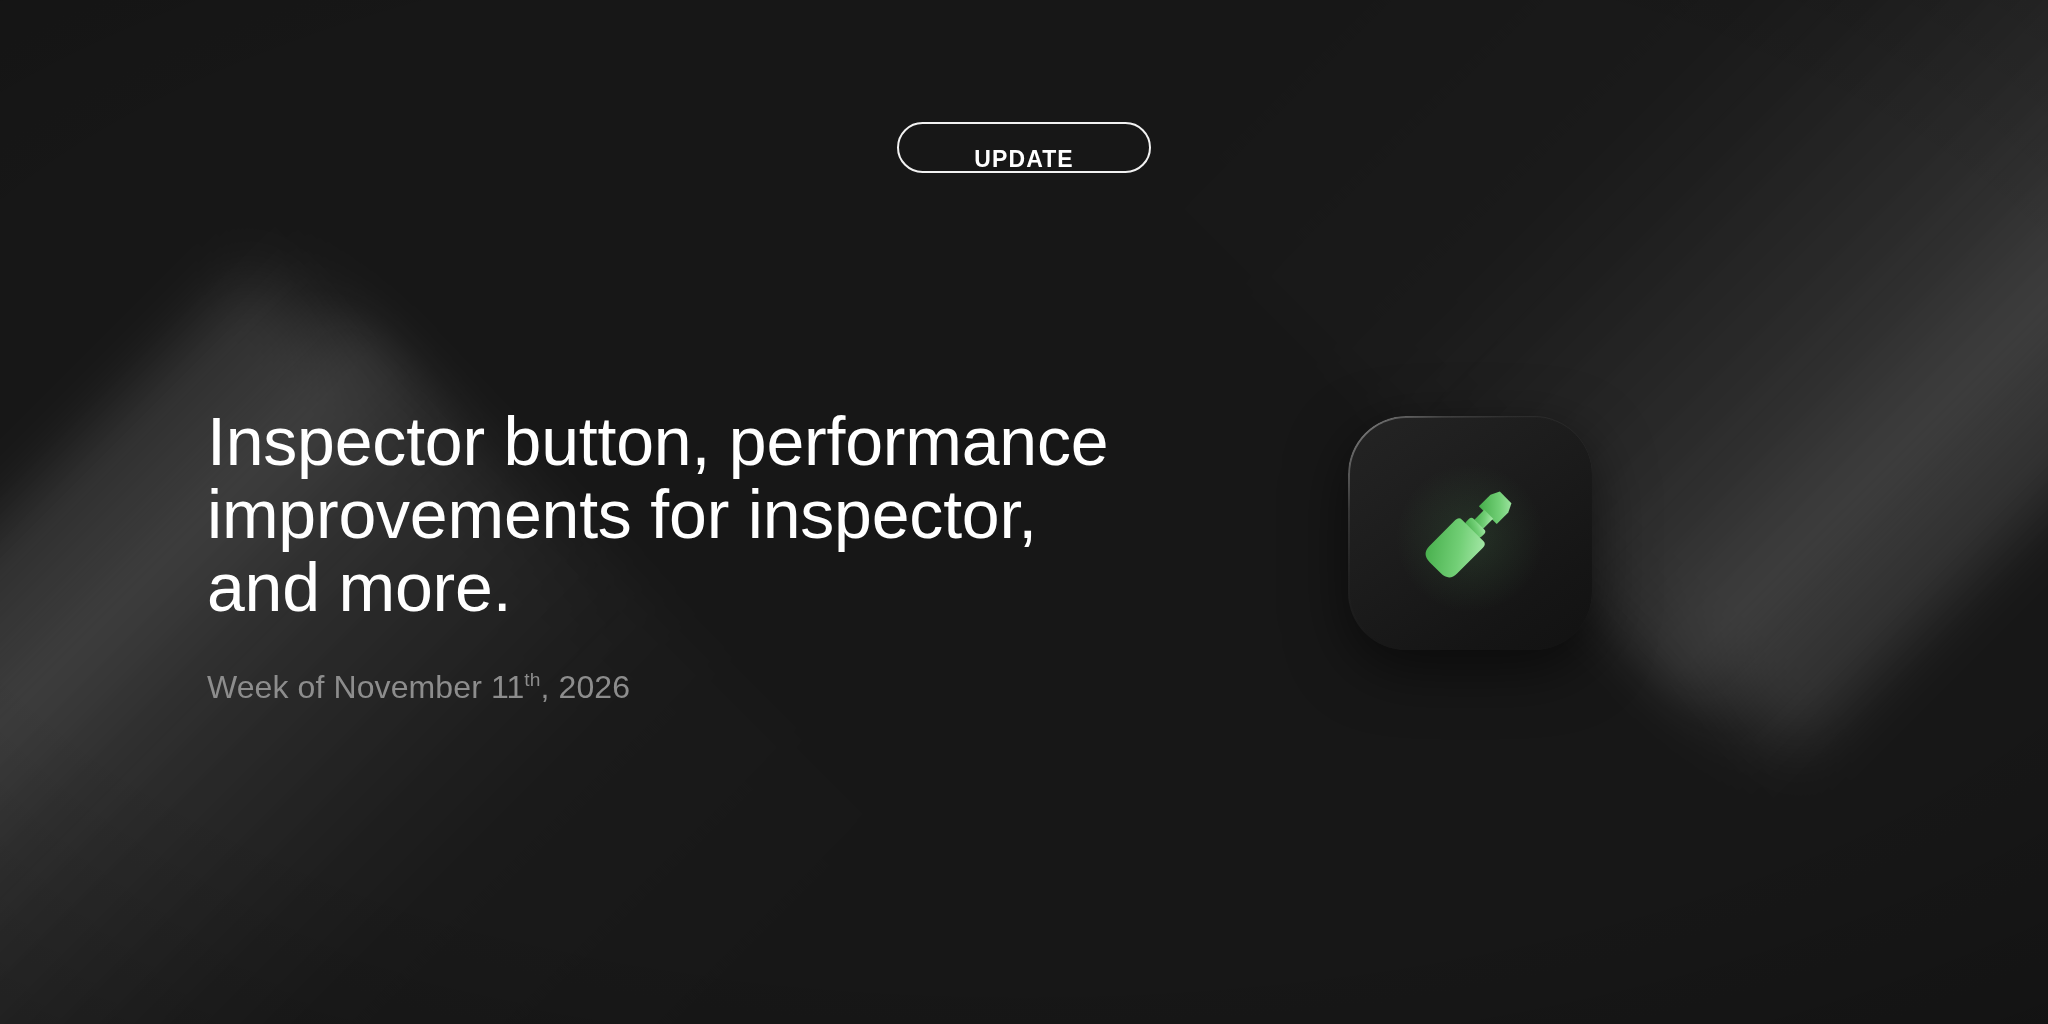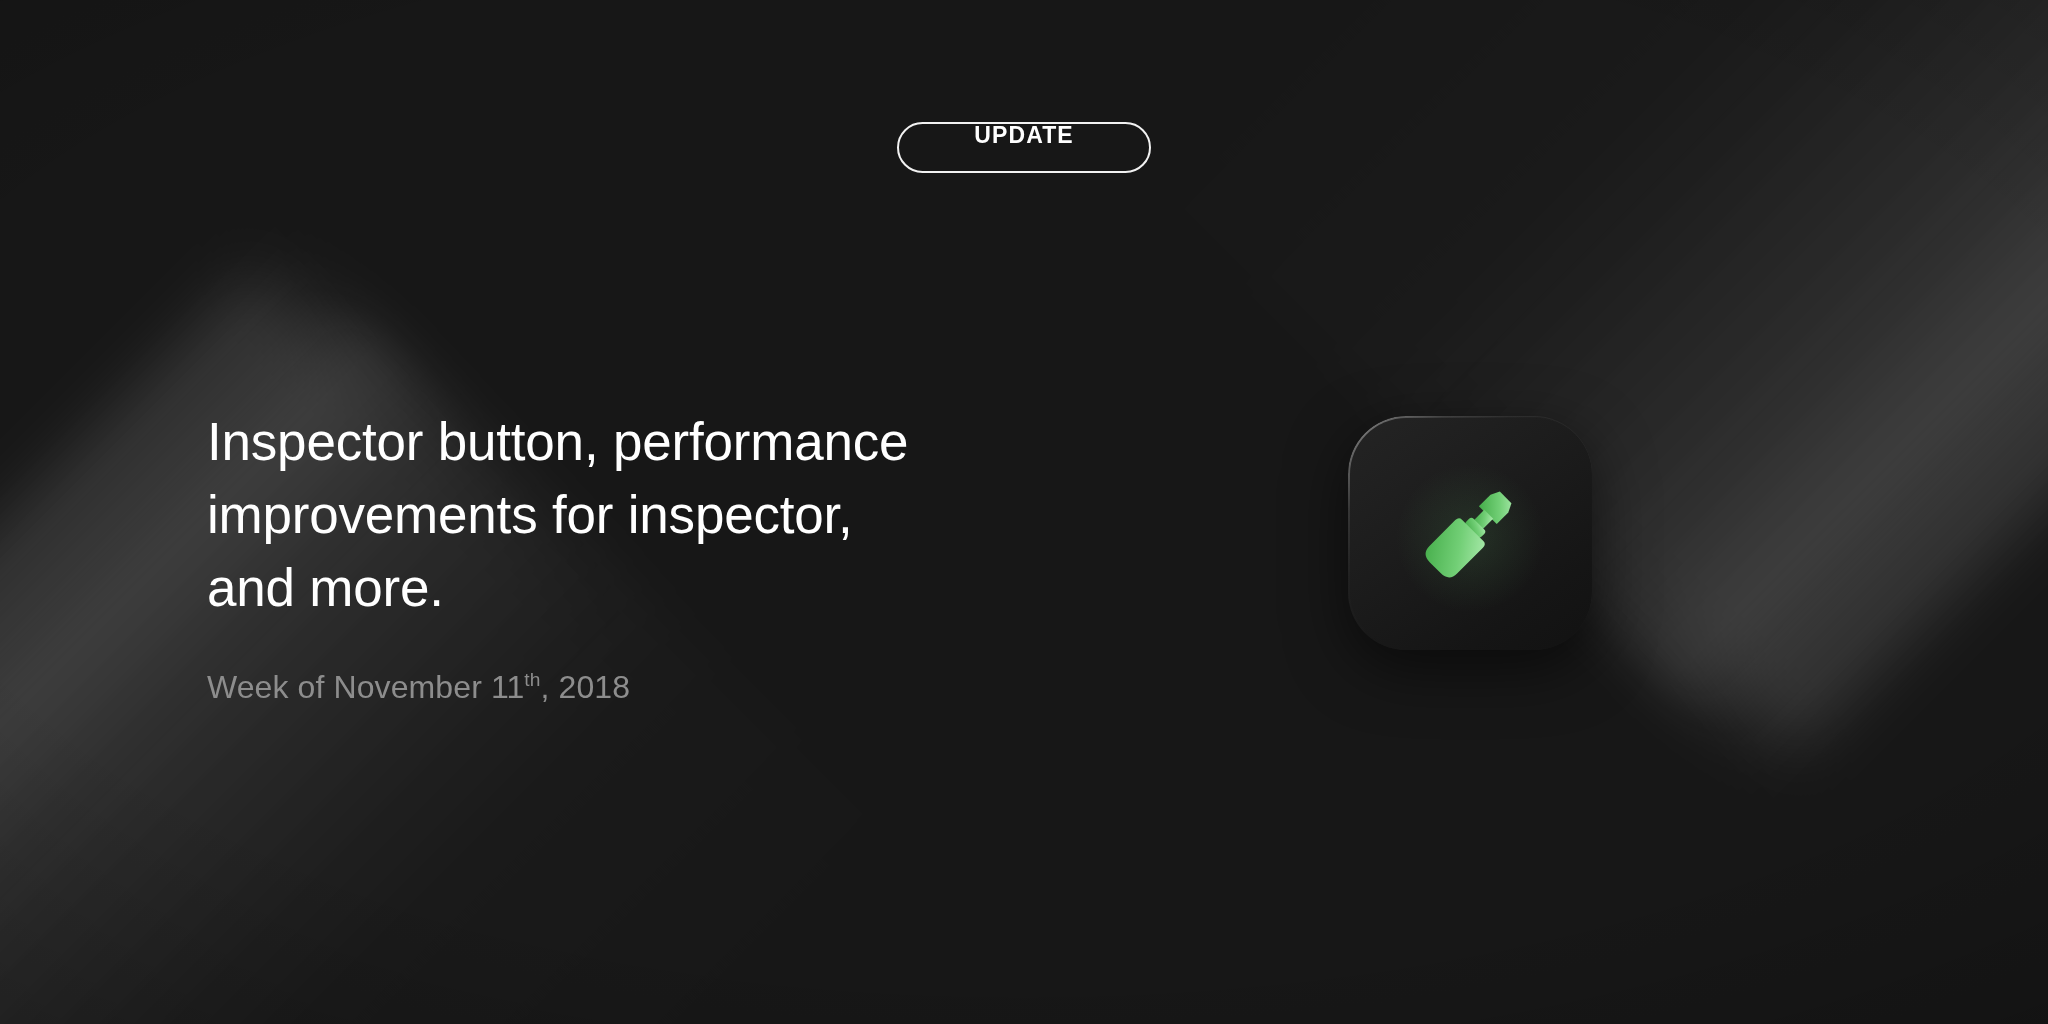--- a/index.html
+++ b/index.html
@@ -99,21 +99,21 @@
   
   .badge {
     position:absolute;
     left:897px;
     top:122px;
     width:254px;
     height:51px;
     border:2px solid #f2f2f2;
     border-radius:26px;
     display:flex;
-    align-items:flex-start;
+    align-items:flex-end;
     justify-content:center;
     background:transparent;
     z-index:5;
   }
   .badge-label {
     color:#ffffff;
     font-size:23px;
     font-weight:bold;
     letter-spacing:1.1px;
     line-height:1;
@@ -122,21 +122,21 @@
   
   .content {
     position:absolute;
     left:207px;
     top:405px;
     width:940px;
     z-index:5;
   }
   .headline {
     color:#ffffff;
-    font-size:53px;
+    font-size:68px;
     line-height:73px;
     font-weight:normal;
     letter-spacing:-0.2px;
     white-space:pre-line;
   }
   .subtitle {
     margin-top:44px;
     color:#8d8d8d;
     font-size:32px;
     line-height:1.2;
@@ -218,21 +218,21 @@
   <div class="badge">
     <span class="badge-label">UPDATE</span>
   </div>
 
   <div class="content">
     <h1 class="headline">Inspector button, performance
 improvements for inspector,
 and more.</h1>
 
     <div class="subtitle">
-      <span>Week of November 11</span><sup>th</sup><span>, 2018</span>
+      <span>Week of November 11</span><sup>th</sup><span>, 2026</span>
     </div>
   </div>
 
   <div class="tile">
     <div class="tile-rim"></div>
     <div class="tile-glow"></div>
 
     <svg class="tool-icon" viewBox="0 0 100 100">
       <defs>
         <linearGradient id="toolGrad" x1="1" y1="0" x2="0" y2="1">

